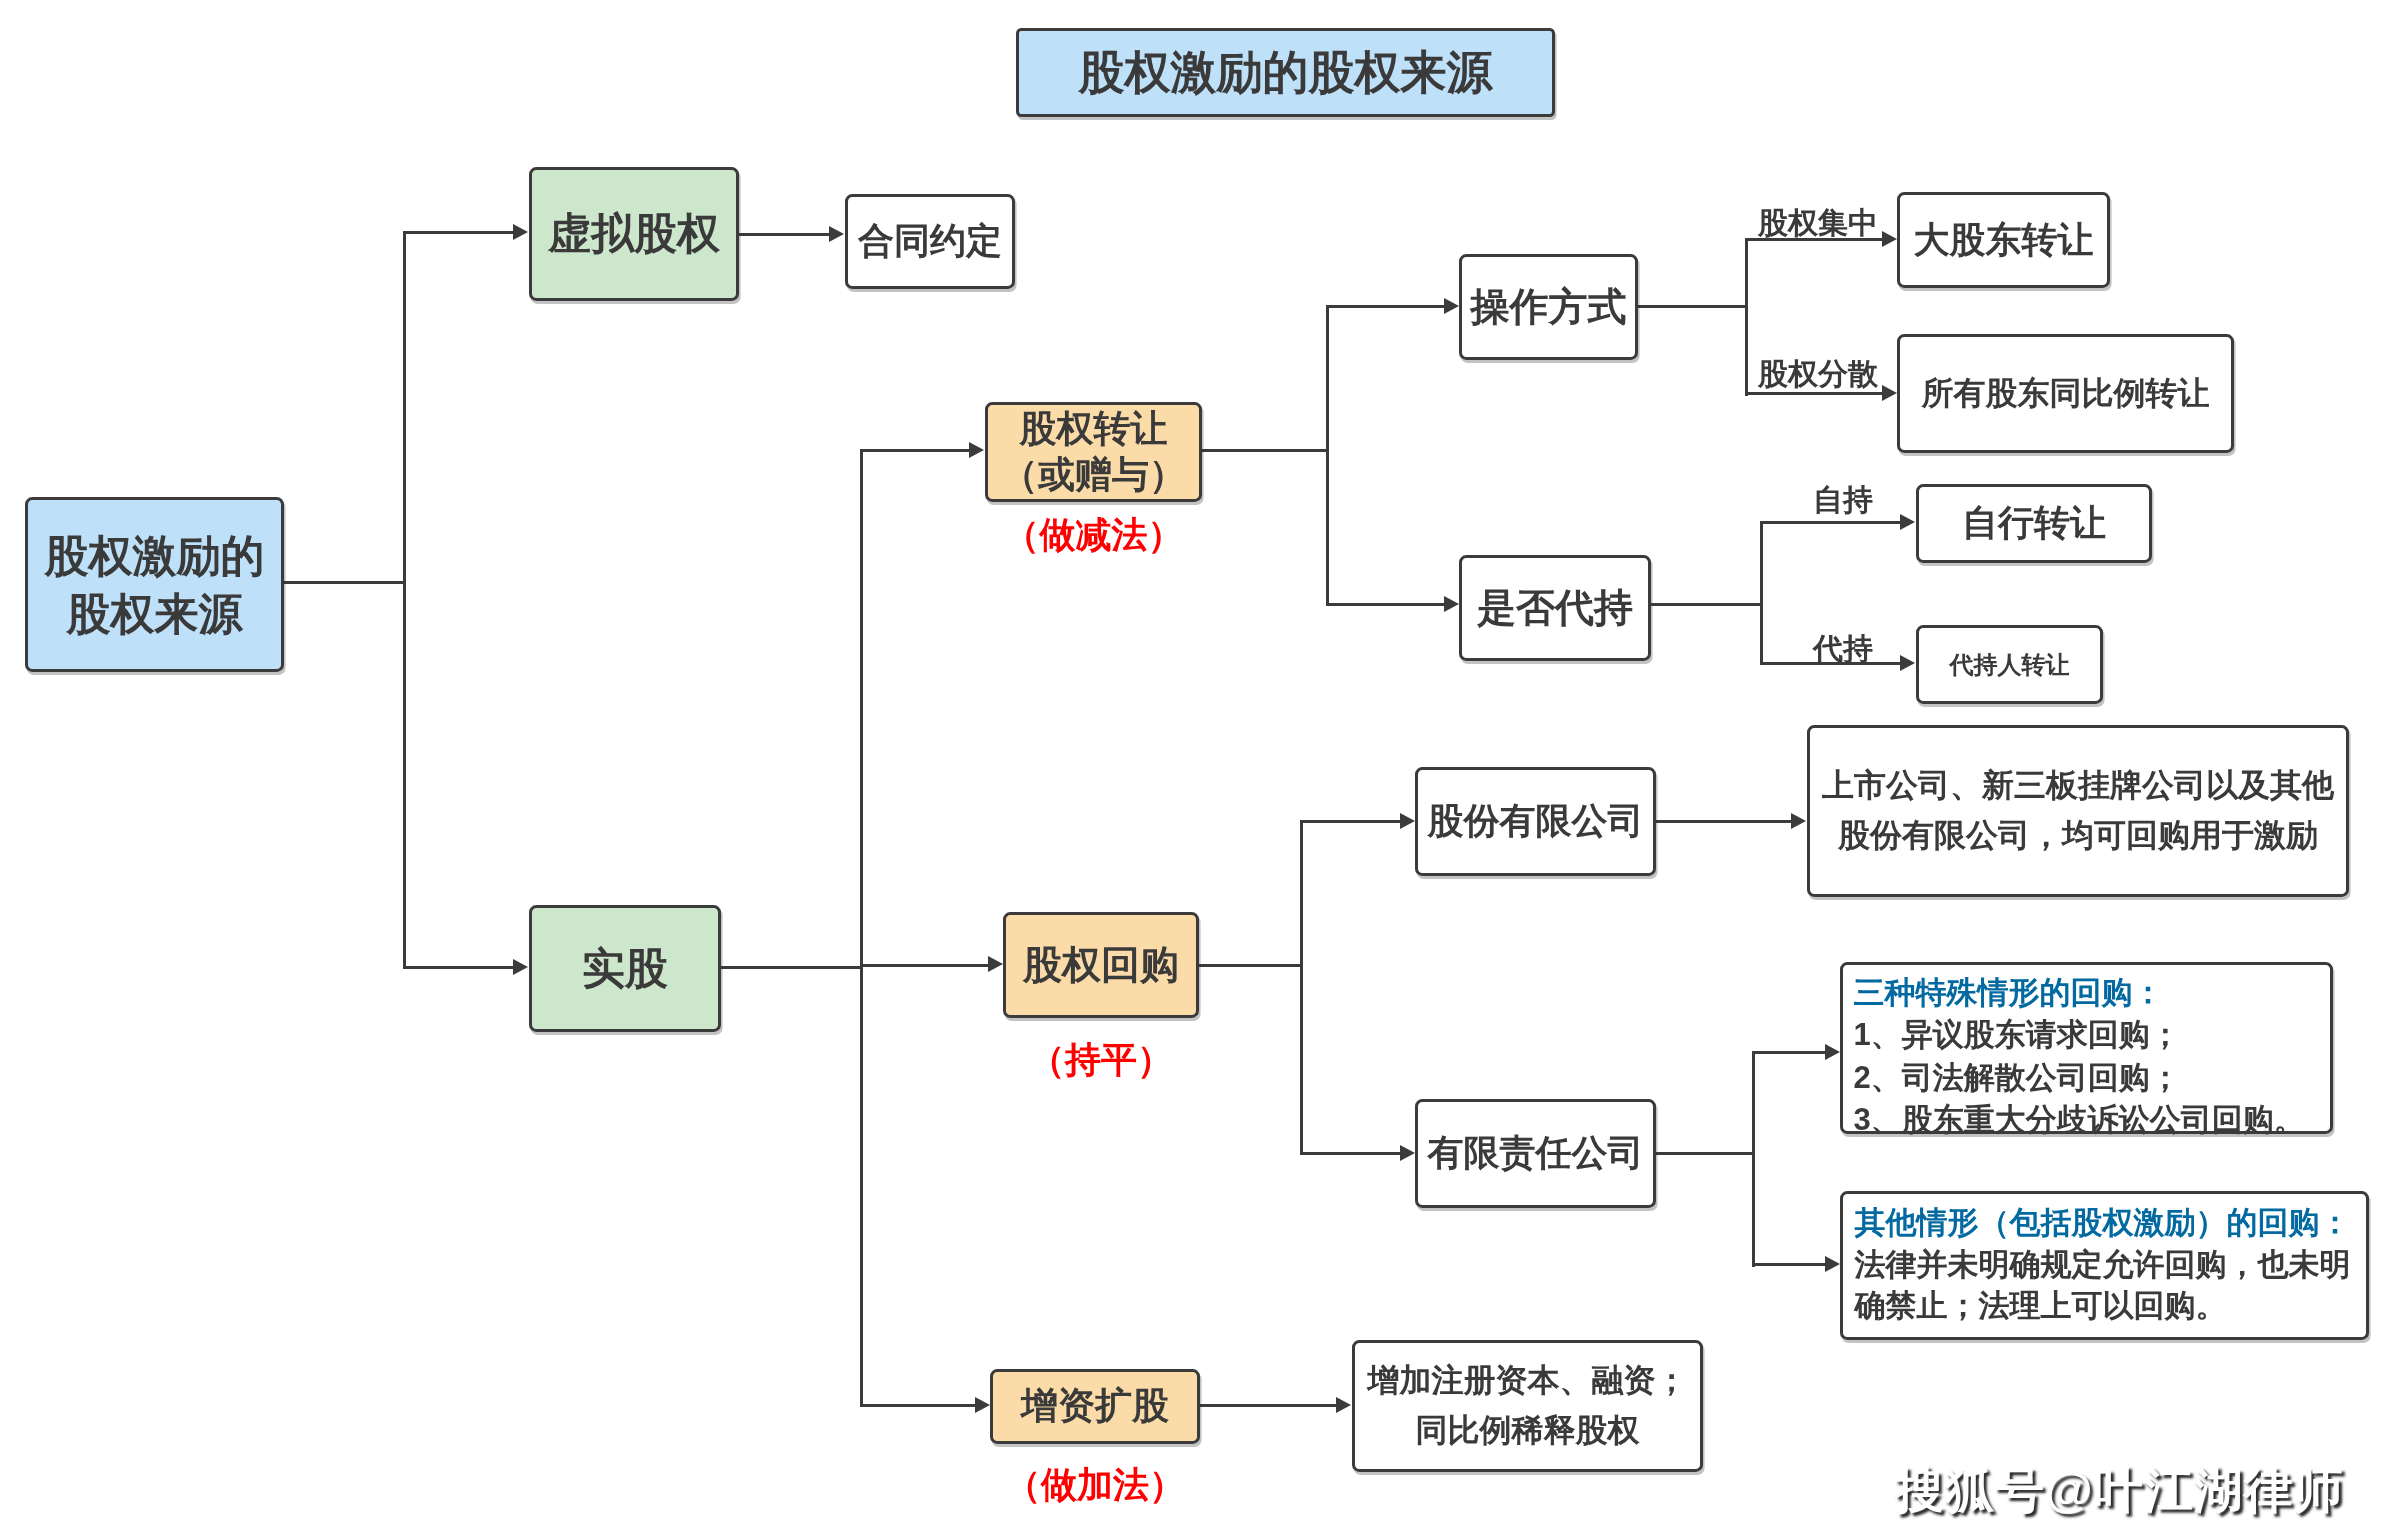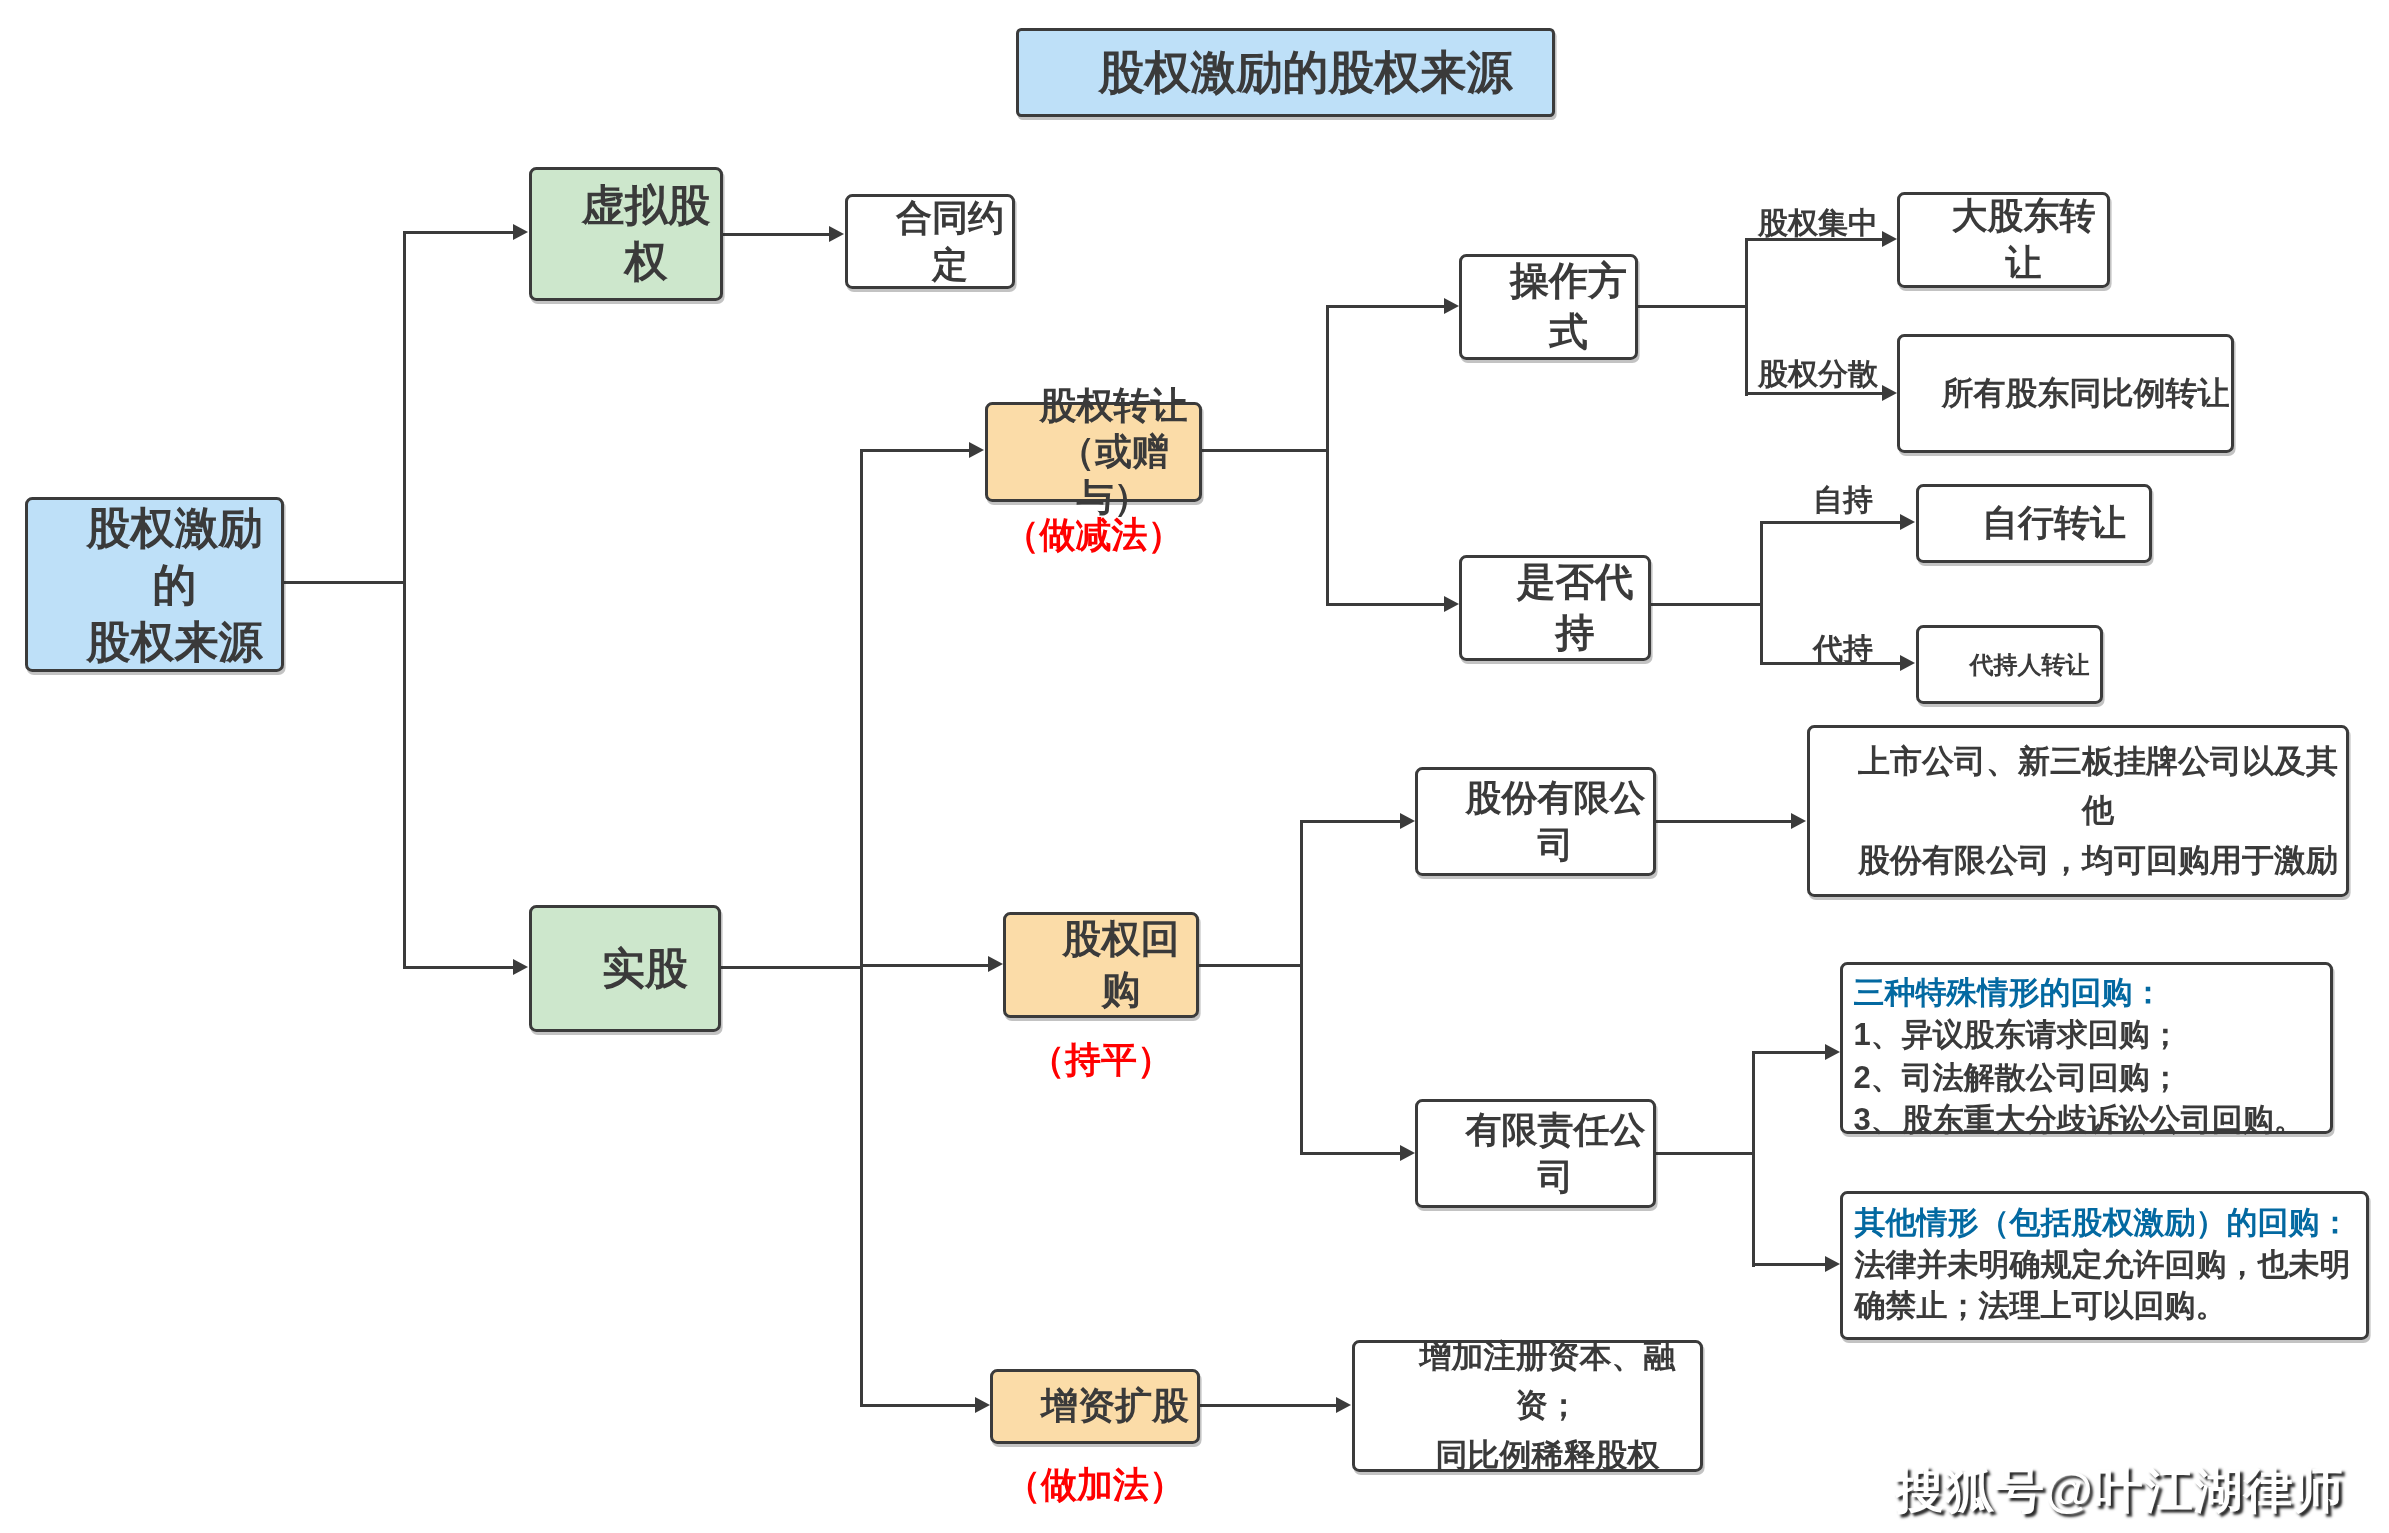--- a/index.html
+++ b/index.html
@@ -4,39 +4,39 @@
 <style>
   html,body{margin:0;padding:0;background:#ffffff;}
   body{width:2389px;height:1533px;position:relative;overflow:hidden;
        font-family:"Liberation Sans","DejaVu Sans",sans-serif;color:#333;}
   .canvas{position:absolute;left:0;top:0;width:2389px;height:1533px;background:#ffffff;}
 
   
   .node{position:absolute;box-sizing:border-box;border:3.1px solid #3b3b3b;border-radius:7.3px;
         display:flex;flex-direction:column;align-items:center;justify-content:center;
         text-align:center;font-weight:bold;color:#3a3a3a;background:#fff;
-        box-shadow:1.6px 3.1px 0 rgba(40,40,40,0.28);line-height:1.3;padding-left:40px;}
+        box-shadow:1.6px 3.1px 0 rgba(40,40,40,0.28);line-height:1.3;}
   .blue{background:#bee0f8;}
   .green{background:#cde7cc;}
   .orange{background:#fbdca8;}
   .white{background:#ffffff;}
 
   .note{position:absolute;color:#ff0000;font-weight:bold;text-align:center;}
   .edge-label{position:absolute;color:#3a3a3a;font-weight:bold;font-size:30px;white-space:nowrap;}
 
   
   .hline{position:absolute;height:3.1px;background:#3b3b3b;}
   .vline{position:absolute;width:3.1px;background:#3b3b3b;}
   .arrow{position:absolute;width:0;height:0;border-top:8.8px solid transparent;
          border-bottom:8.8px solid transparent;border-left:15.6px solid #3b3b3b;}
 
   
   #title      {left:1016px;top:28px;  width:539px;height:89px;font-size:46px;border-radius:5.2px;}
   #root       {left:25px;  top:497px; width:259px; height:175px;font-size:44px;}
-  #xuni       {left:529px;top:167px; width:194px; height:134px;font-size:43px;}
+  #xuni       {left:529px;top:167px; width:210px; height:134px;font-size:43px;}
   #hetong     {left:845px;top:194px; width:170px; height:95px;font-size:36px;}
   #shigu      {left:529px;top:905px;width:192px; height:127px;font-size:43px;text-align:center;}
   #zhuanrang  {left:985px;top:402px; width:217px; height:100px;font-size:37px;line-height:1.25;}
   #caozuo     {left:1459px;top:254px; width:179px; height:106px;font-size:39px;}
   #dagudong   {left:1897px;top:192px; width:213px; height:96px;font-size:36px;}
   #suoyou     {left:1897px;top:334px; width:337px; height:119px;font-size:32px;}
   #shifou     {left:1459px;top:555px;width:192px; height:106px;font-size:39px;}
   #zixing     {left:1916px;top:484px; width:236px; height:79px;font-size:36px;}
   #daichiren  {left:1916px;top:625px;width:187px; height:79px;font-size:24px;}
   #huigou     {left:1003px;top:912px;width:196px; height:106px;font-size:39px;}

